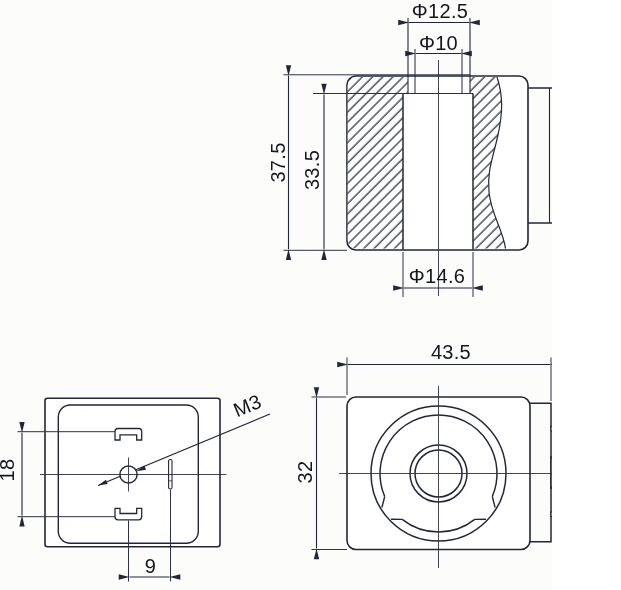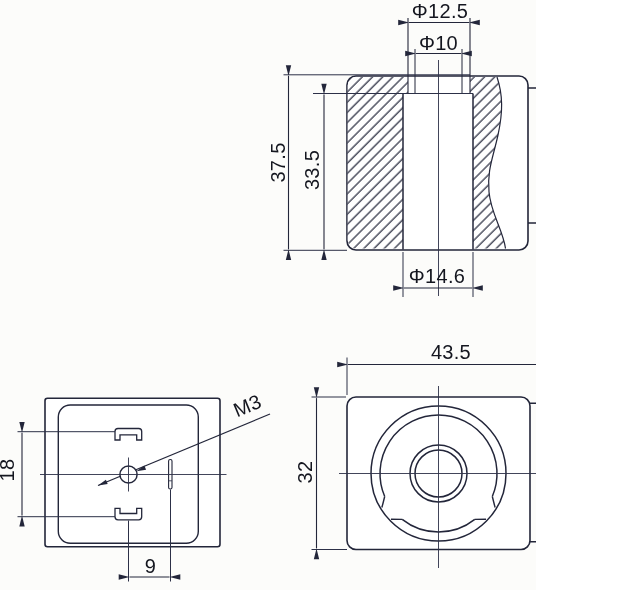--- a/index.html
+++ b/index.html
@@ -1,17 +1,17 @@
 <!DOCTYPE html>
 <html><head>
 <meta charset="utf-8">
 <style>
   html,body{margin:0;padding:0;background:#ffffff;}
   .page{position:relative;width:536px;height:590px;background:#fcfcfa;overflow:hidden;
-        font-family:"Liberation Sans",sans-serif;}
+        font-family:"Liberation Sans",sans-serif;padding-left:16px;}
   svg{position:absolute;left:0;top:0;}
   .w{fill:#ffffff;stroke:#23263a;}
   .o{fill:none;stroke:#23263a;}
   .tn{fill:none;stroke:#2c3047;}
   .dl{fill:none;stroke:#23263a;stroke-width:1.1;}
   .dim{font-size:20px;fill:#14161f;letter-spacing:0.3px;font-family:"Liberation Sans",sans-serif;}
   .arrw{fill:#23263a;stroke:none;}
 </style>
 </head>
 <body>

